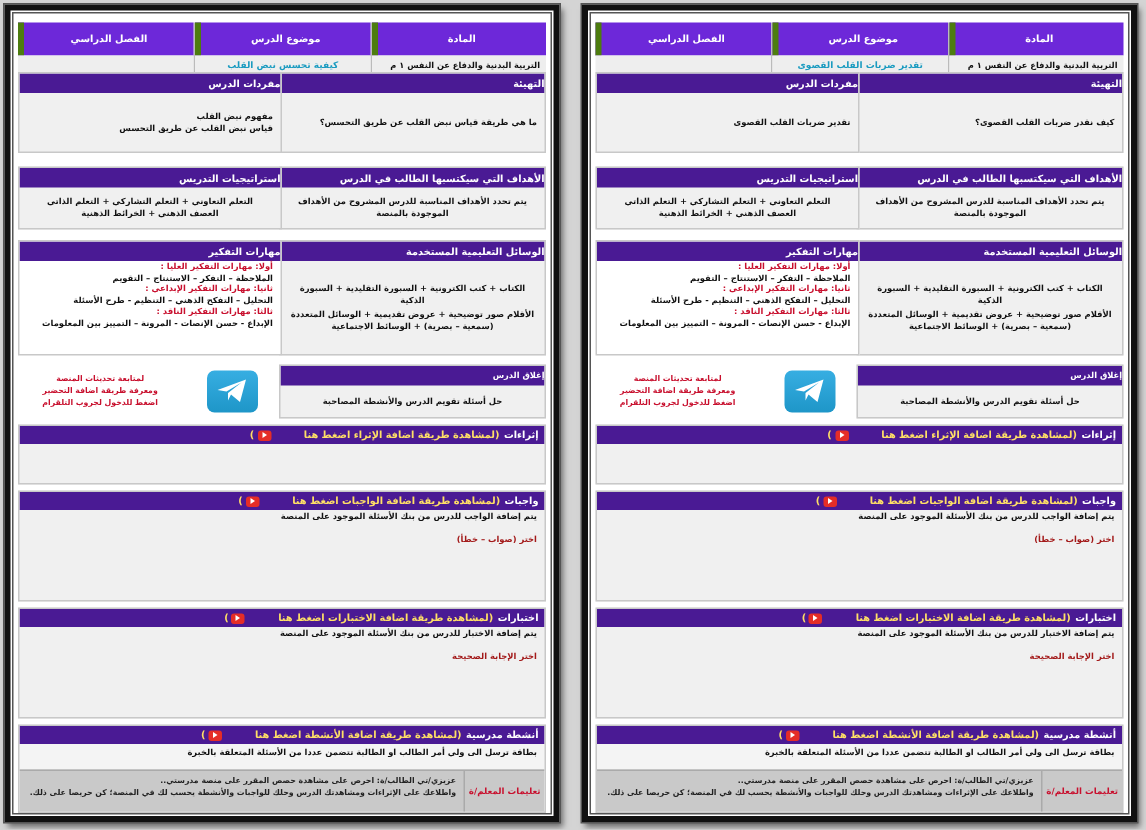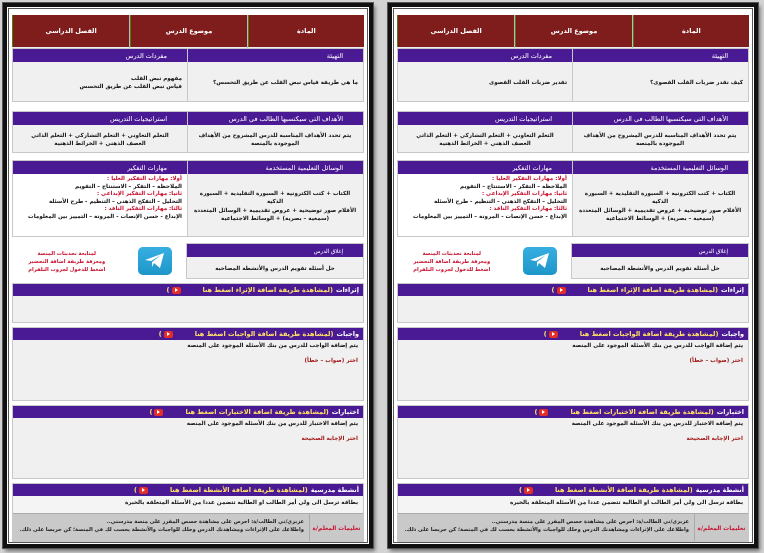--- a/index.html
+++ b/index.html
@@ -35,27 +35,27 @@
     position: absolute;
     top: 8px; right: 5px; left: 5px;
     height: 29px;
     display: grid;
     grid-template-columns: 1fr 1fr 1fr;
     direction: rtl;
   }
   .top-cell { display: flex; flex-direction: column; border-left: 1px solid #bbb; }
   .top-cell:last-child { border-left: none; }
   .top-head {
-    background: #7f1d1d;
+    background: #6d28d9;
     color: #fff;
-    height: 32px;
+    height: 22px;
     display: flex; align-items: center; justify-content: center;
     font-size: 6.5px;
     font-weight: bold;
-    border-left: 1px solid #4d7c0f;
+    border-left: 4px solid #4d7c0f;
   }
   .top-val {
     background: #eeeeee;
     height: 14px;
     display: flex; align-items: center;
     font-size: 5.5px;
     color: #111;
     padding: 0 4px;
     border-bottom: 1px solid #ccc;
   }
@@ -67,23 +67,23 @@
     position: absolute;
     border: 1px solid #c8c8c8;
     background: #f0f0f0;
     overflow: hidden;
   }
   .box-head {
     background: #4a1a94;
     color: #fff;
     height: 13px;
     display: flex; align-items: center;
-    padding: 0 20px;
+    padding: 0 0;
     font-size: 6.5px;
-    font-weight: normal;
+    font-weight: bold;
     white-space: nowrap;
   }
   .box-body {
     padding: 3px 5px;
     color: #111;
     font-weight: bold;
     font-size: 5.6px;
     line-height: 1.45;
   }
   .center-text { display: flex; align-items: center; justify-content: center; text-align: center; }

